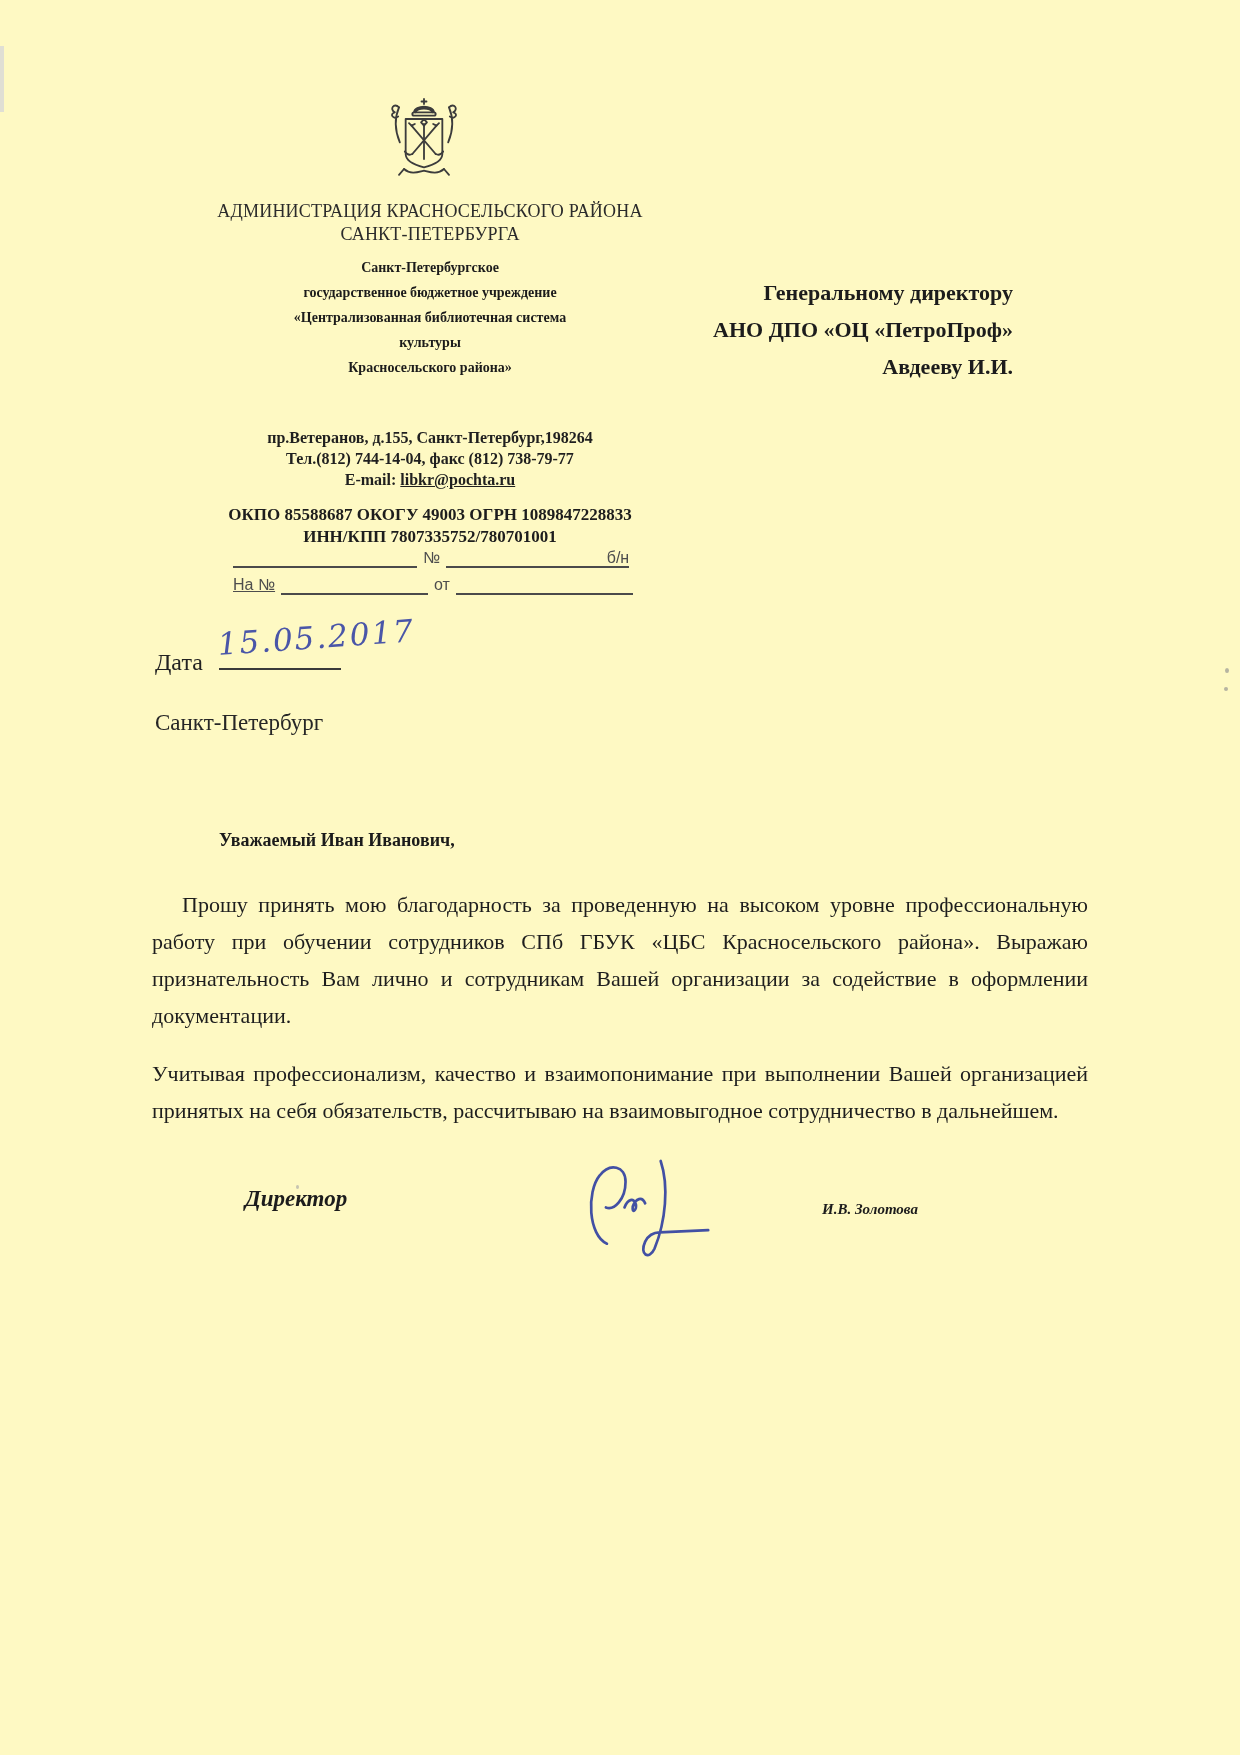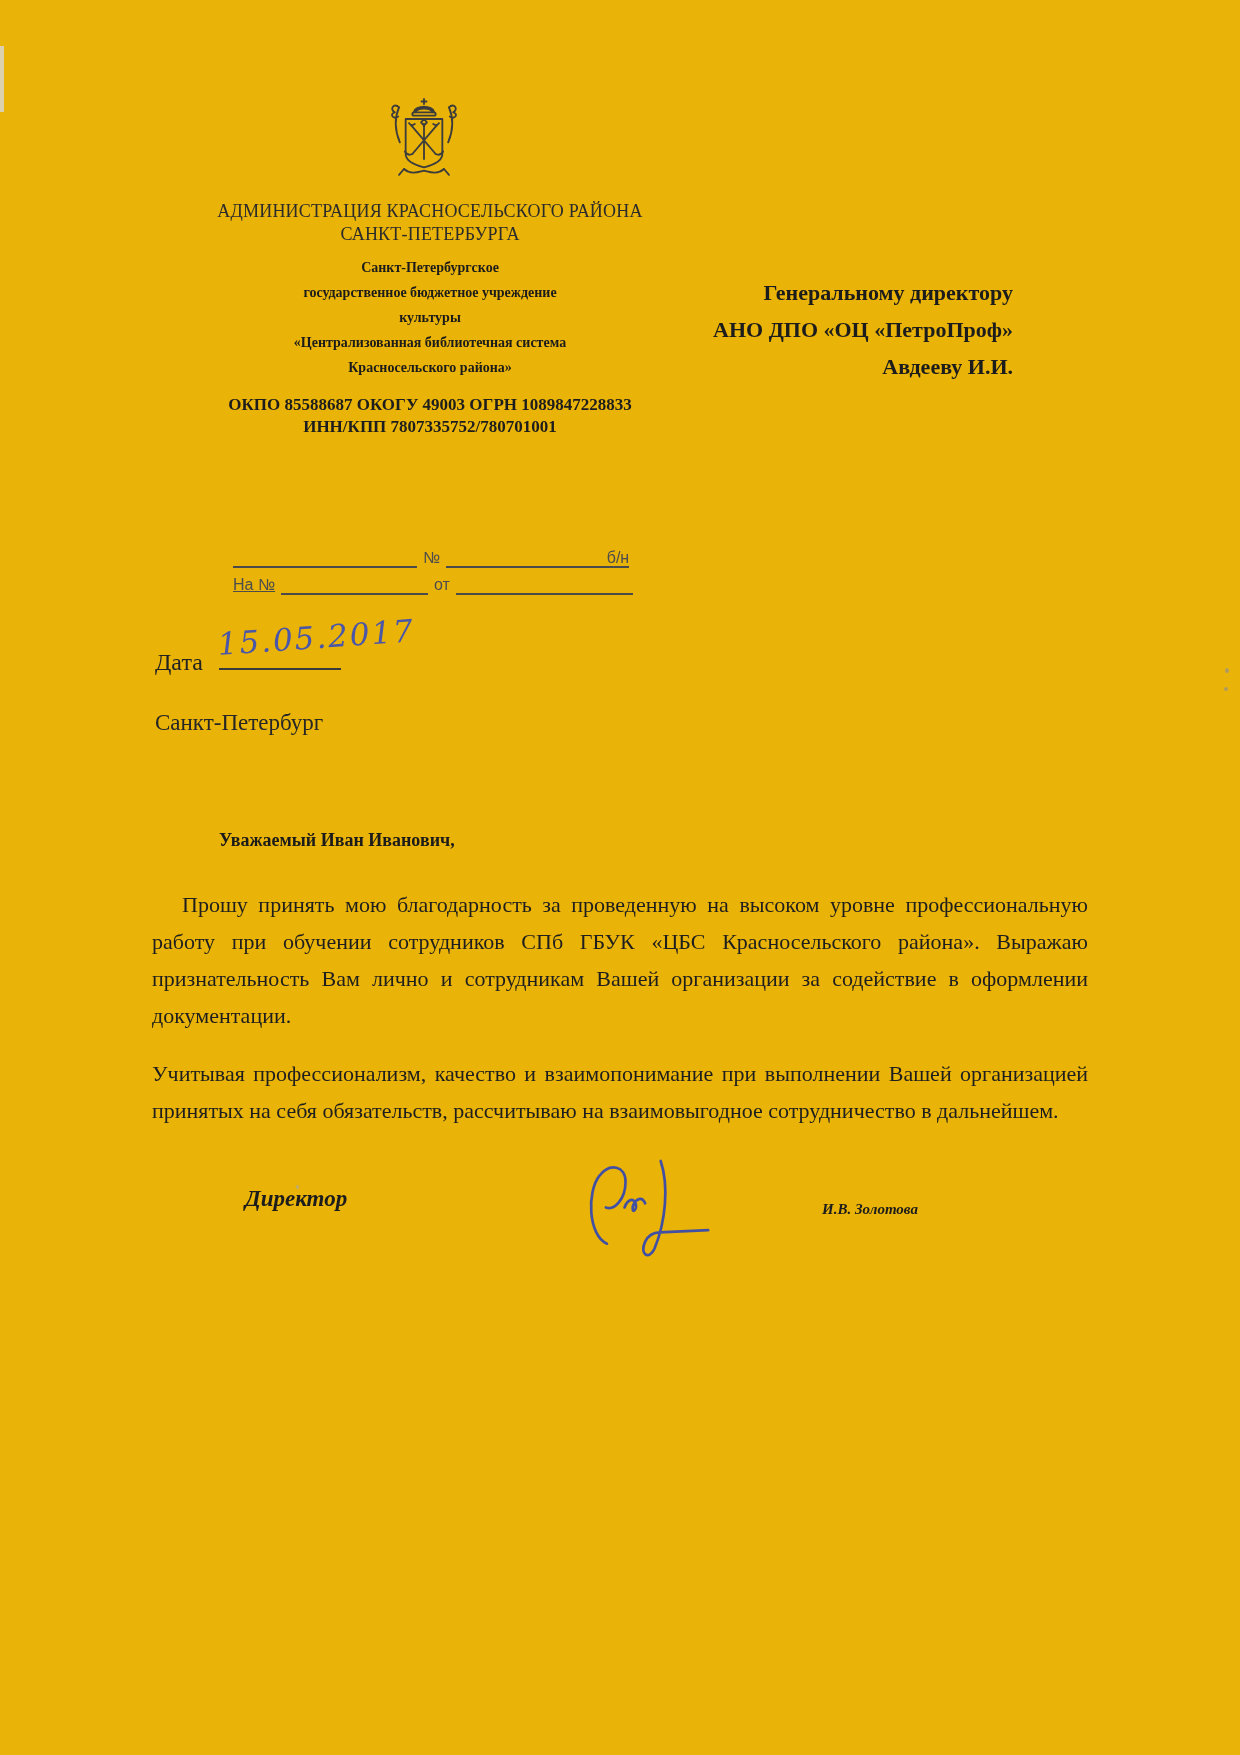--- a/index.html
+++ b/index.html
@@ -1,17 +1,17 @@
 <!DOCTYPE html>
 <html><head>
 <meta charset="utf-8">
 <style>
   html,body{margin:0;padding:0;background:#e8e8e8;}
   .page{
-    position:relative;width:1240px;height:1755px;margin:0 auto;background:#eab308;
+    position:relative;width:1240px;height:1755px;margin:0 auto;background:#fef9c3;
     font-family:"Liberation Serif","DejaVu Serif",serif;color:#222;overflow:hidden;
   }
   
   .coat{position:absolute;left:374px;top:94px;width:100px;height:100px;}
   .left-col{position:absolute;left:160px;top:200px;width:540px;text-align:center;}
   .admin-line{font-size:18px;line-height:23px;color:#2b2b2b;letter-spacing:.2px;}
   .org-name{margin-top:9px;font-weight:bold;font-size:14px;line-height:25px;color:#1b1b1b;}
   .org-name div{white-space:nowrap;}
   .contact{margin-top:47px;font-weight:bold;font-size:16px;line-height:21px;color:#1f1f1f;}
   .contact .email-val{text-decoration:underline;}
@@ -91,25 +91,30 @@
     </svg>
   </div>
 
   <div class="left-col">
     <div class="admin-line">АДМИНИСТРАЦИЯ КРАСНОСЕЛЬСКОГО РАЙОНА</div>
     <div class="admin-line">САНКТ-ПЕТЕРБУРГА</div>
 
     <div class="org-name">
       <div>Санкт-Петербургское</div>
       <div>государственное бюджетное учреждение</div>
+      <div>«Централизованная библиотечная система</div>
       <div>культуры</div>
-      <div>«Централизованная библиотечная система</div>
       <div>Красносельского района»</div>
     </div>
 
+    <div class="contact">
+      <div>пр.Ветеранов, д.155, Санкт-Петербург,198264</div>
+      <div>Тел.(812) 744-14-04, факс (812) 738-79-77</div>
+      <div><span>E-mail: </span><span class="email-val">libkr@pochta.ru</span></div>
+    </div>
 
     <div class="codes">
       <div>ОКПО 85588687 ОКОГУ 49003 ОГРН 1089847228833</div>
       <div>ИНН/КПП 7807335752/780701001</div>
     </div>
   </div>
 
   <div class="ref">
     <div class="ref-row">
       <span class="blank" style="width:184px;"></span>

